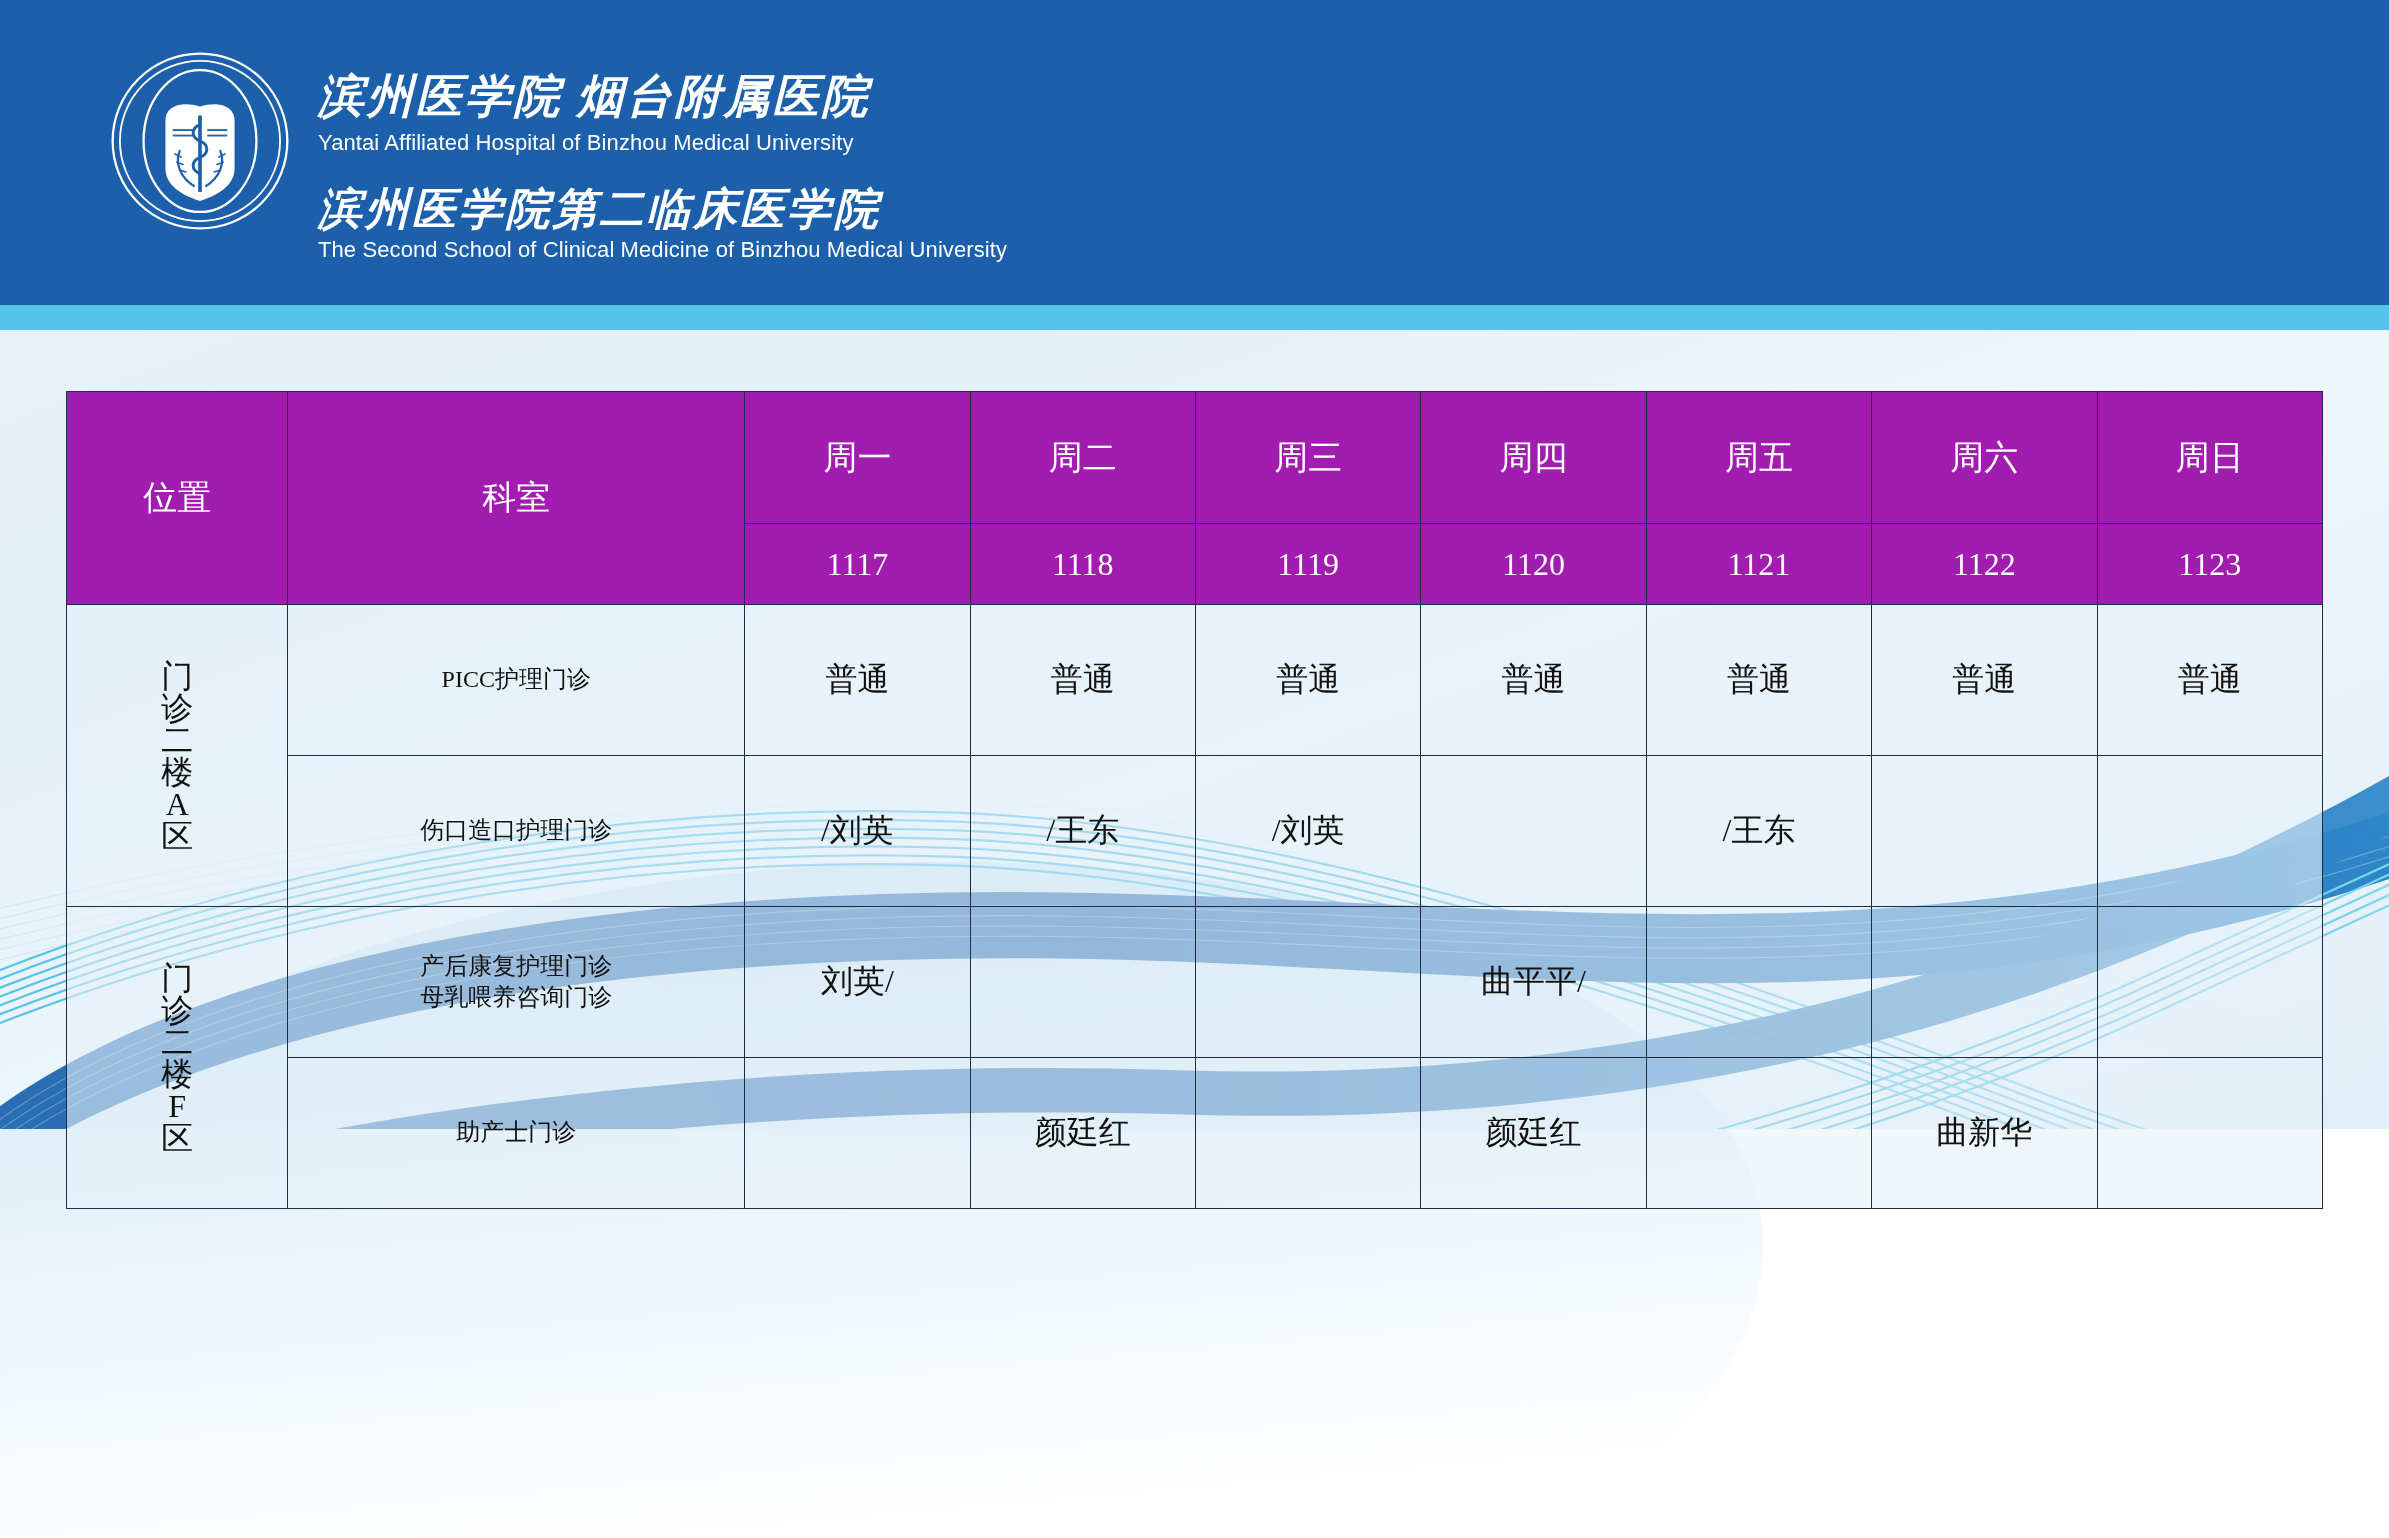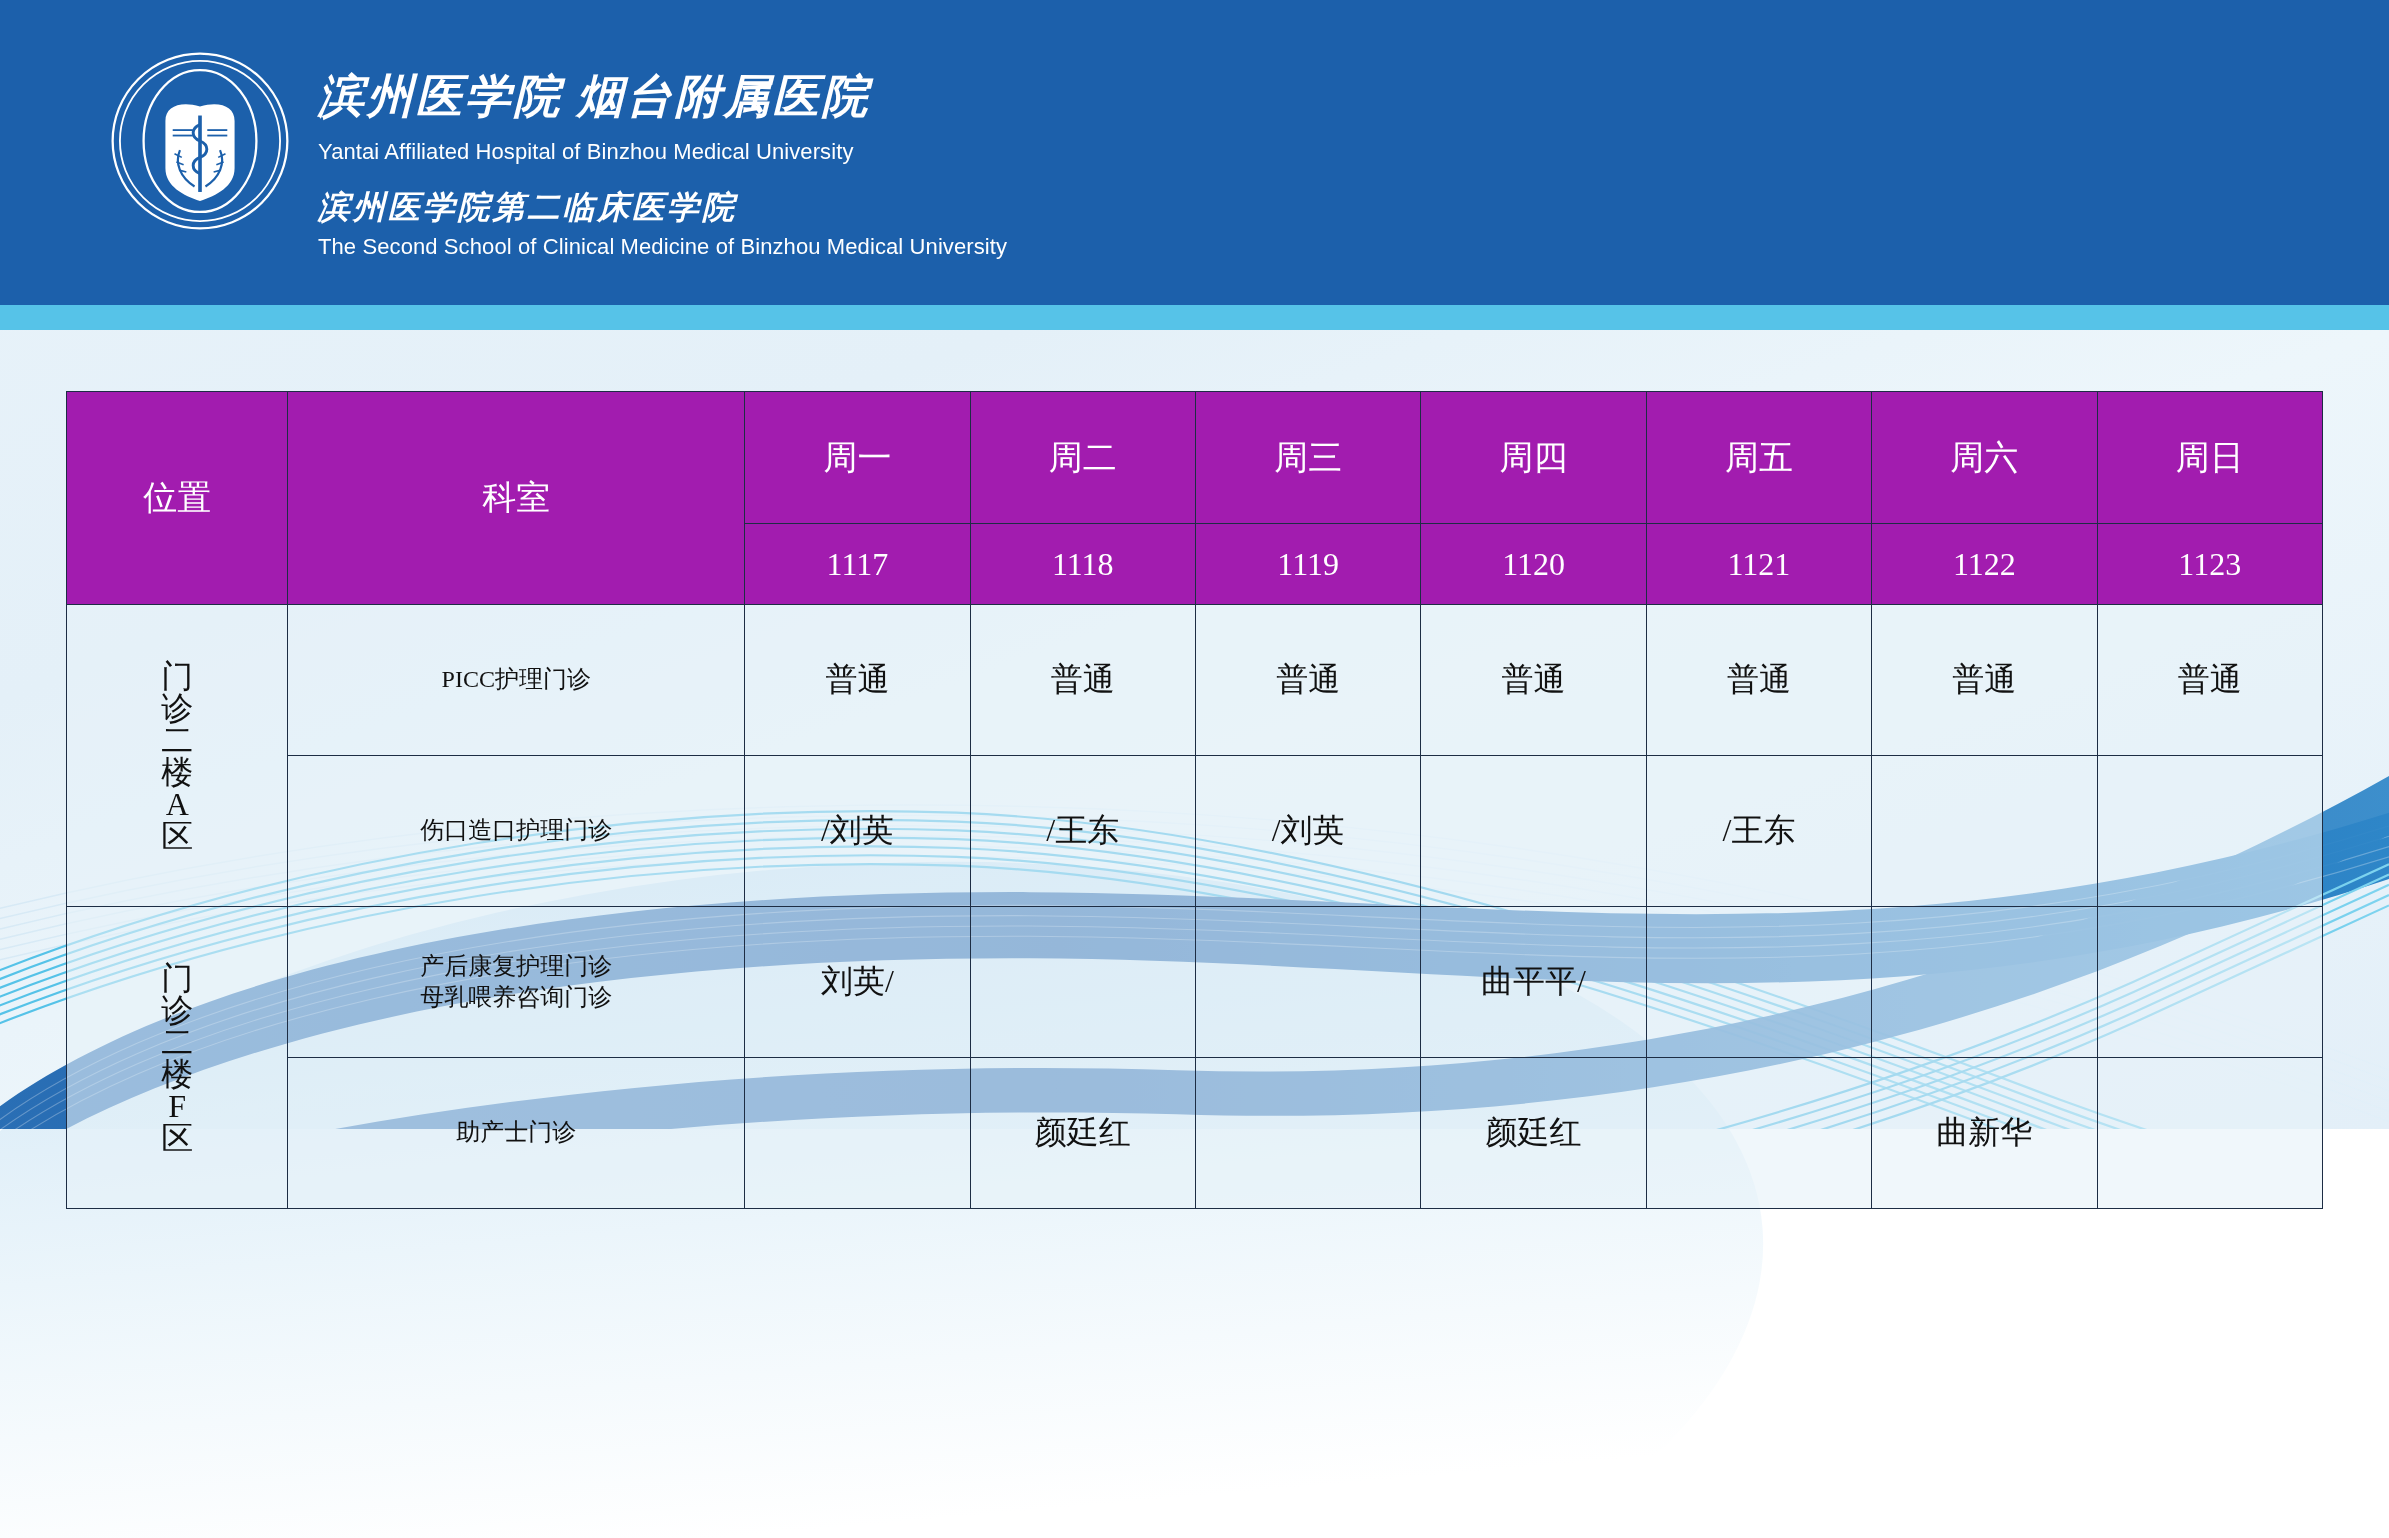--- a/index.html
+++ b/index.html
@@ -49,30 +49,30 @@
   }
   .brand-cn {
     color: #ffffff;
     font-family: "Liberation Serif", "DejaVu Serif", serif;
     font-weight: bold;
     font-style: italic;
     letter-spacing: 2.9px;
     white-space: nowrap;
   }
   .brand-cn-1 { font-size: 46px; line-height: 51px; }
-  .brand-cn-2 { font-size: 32px; line-height: 50px; margin-top: 16px; }
+  .brand-cn-2 { font-size: 44px; line-height: 50px; margin-top: 28px; }
   .brand-en {
     color: #ffffff;
     font-family: "Liberation Sans", "DejaVu Sans", sans-serif;
     font-size: 22px;
     line-height: 26.5px;
     letter-spacing: 0.1px;
     white-space: nowrap;
   }
-  .brand-en-1 { margin-top: 17px; }
+  .brand-en-1 { margin-top: 8px; }
   .brand-en-2 { margin-top: 2.9px; }
 
   
   .table-wrap {
     position: absolute; left: 66px; top: 391px;
     width: 2257px;
   }
   table.sched {
     width: 2257px;
     border-collapse: collapse;

